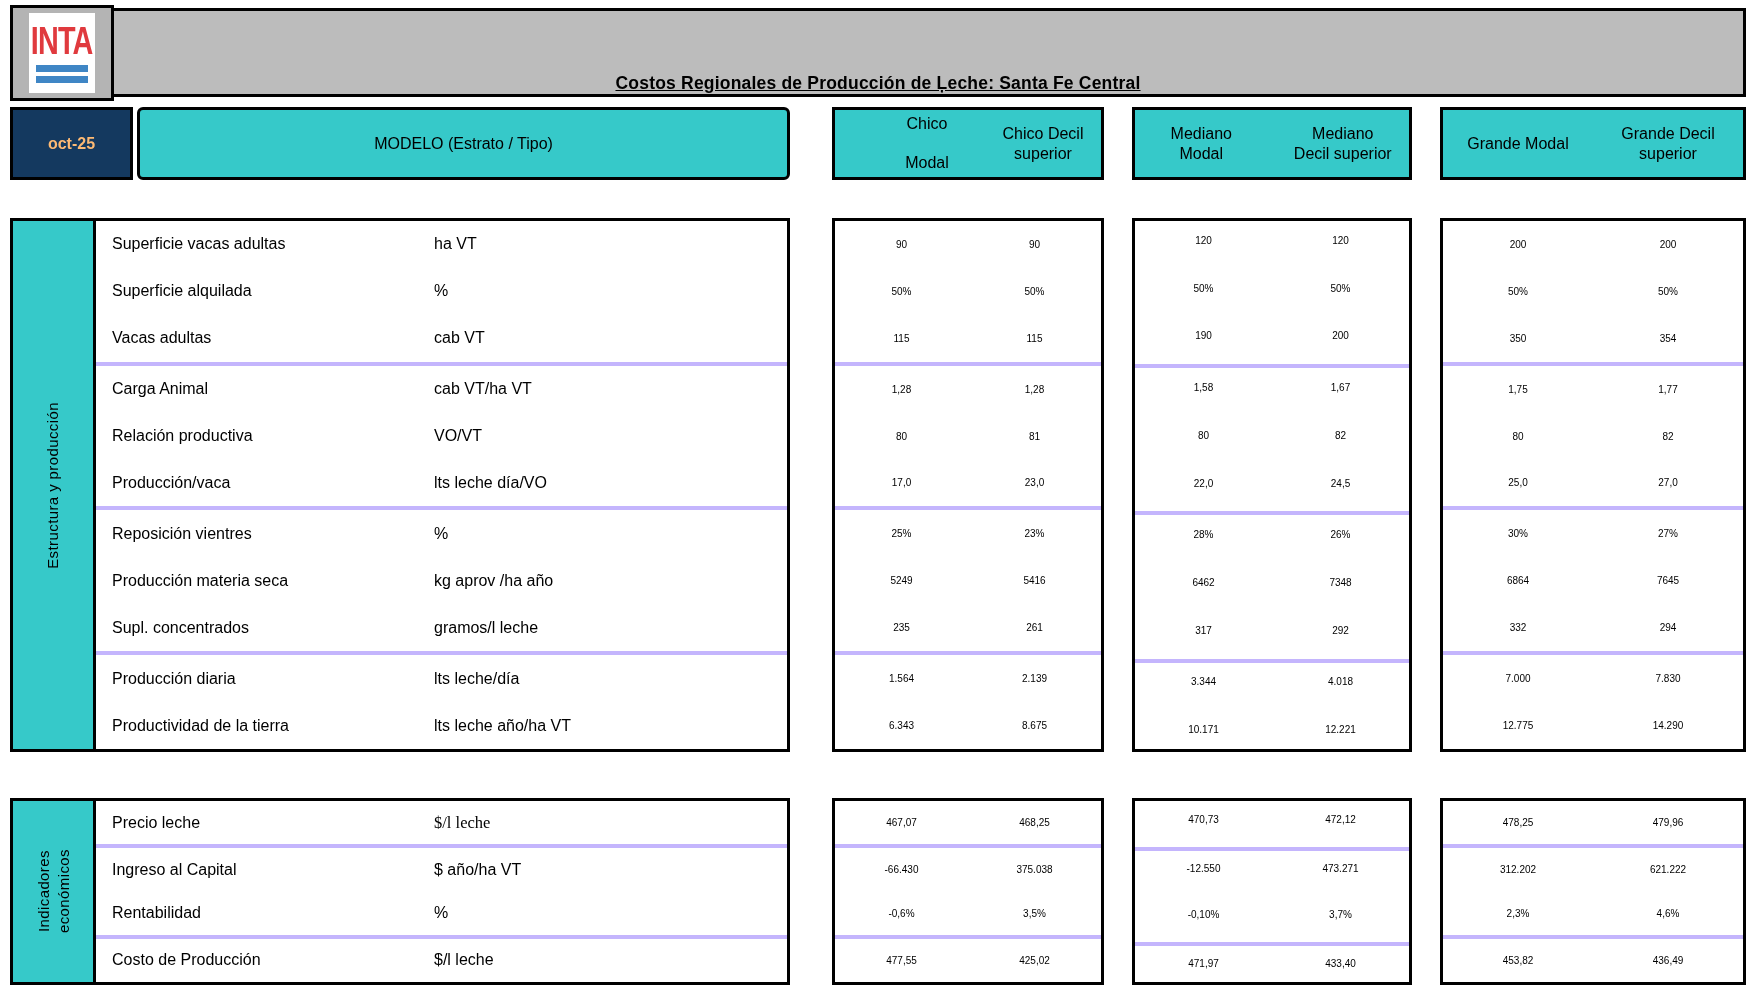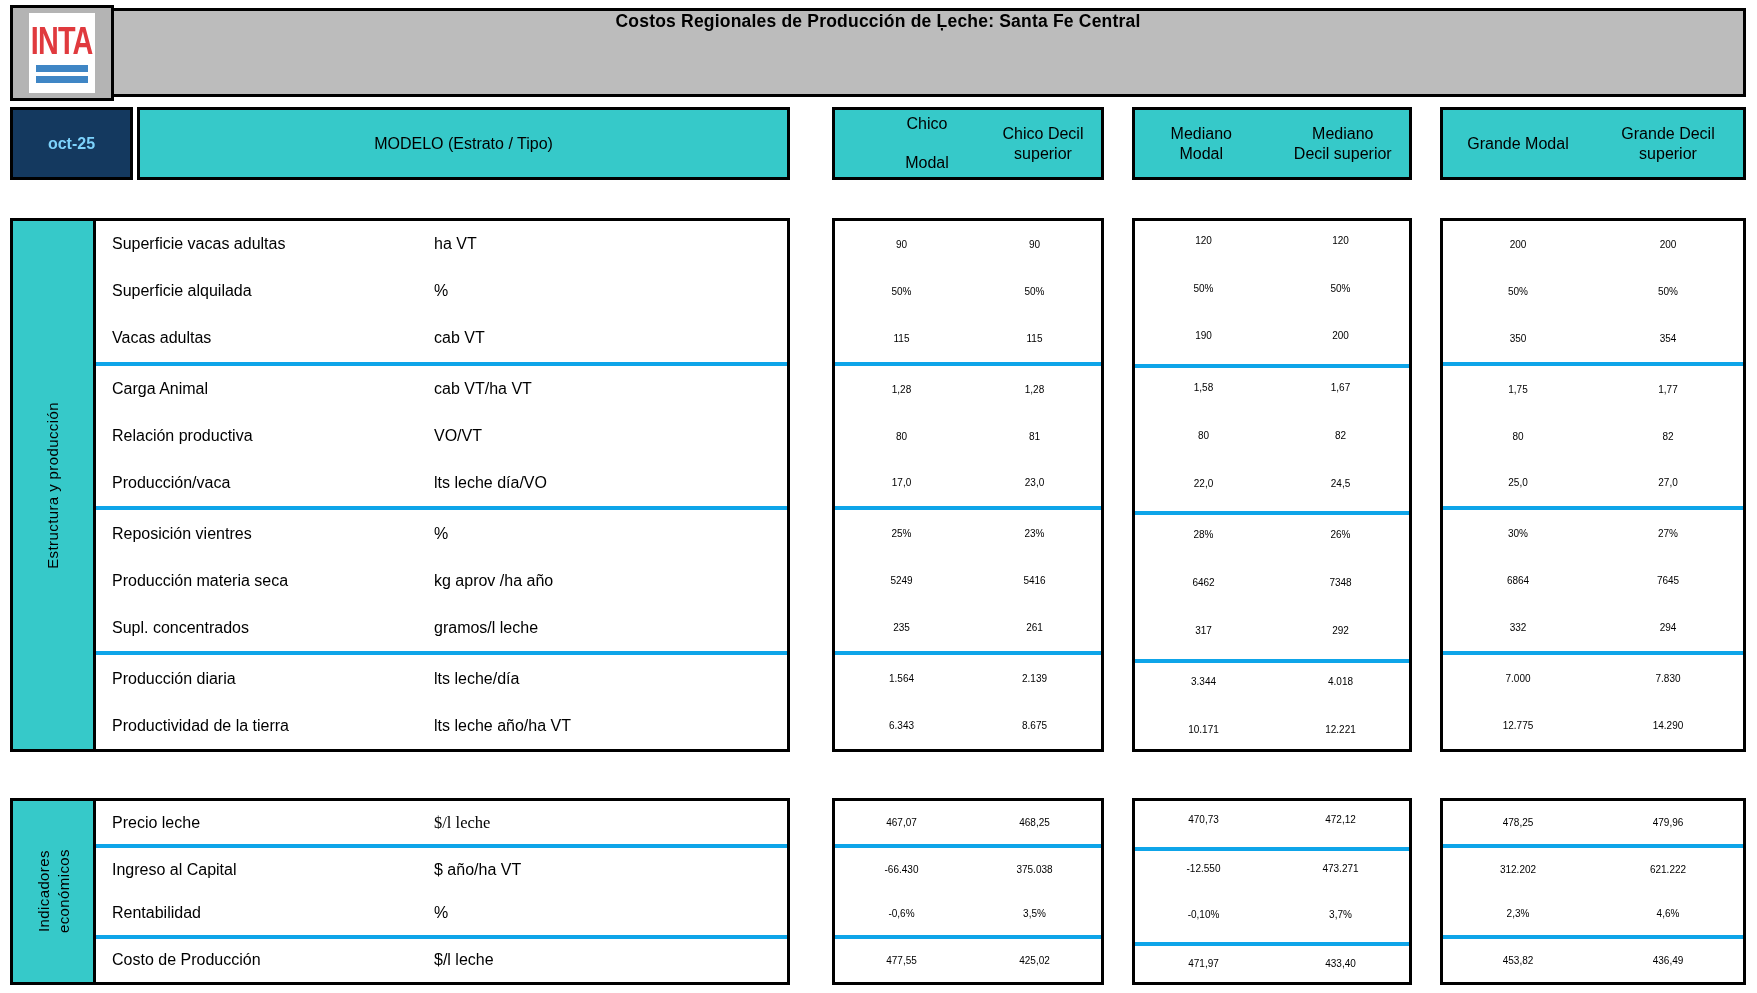--- a/index.html
+++ b/index.html
@@ -1,38 +1,38 @@
 <!DOCTYPE html>
 <html><head>
 <meta charset="utf-8">
 <style>
   html,body{margin:0;padding:0;background:#fff;}
   body{font-family:"Liberation Sans",sans-serif;color:#000;}
   .page{position:relative;width:1757px;height:993px;background:#fff;overflow:hidden;}
 
   
   .title-bar{position:absolute;left:10px;top:8px;width:1736px;height:89px;background:#bcbcbc;
-             border:3px solid #000;box-sizing:border-box;display:flex;align-items:flex-start;justify-content:center;}
+             border:3px solid #000;box-sizing:border-box;display:flex;align-items:flex-end;justify-content:center;text-decoration:underline;}
   .title-bar .title{font-weight:bold;font-size:17.5px;letter-spacing:.2px;}
 
   
   .logo-box{position:absolute;left:10px;top:5px;width:104px;height:96px;background:#b4b4b4;
             border:3px solid #000;box-sizing:border-box;display:flex;align-items:center;justify-content:center;}
   .logo-card{width:66px;height:80px;background:#fff;display:flex;flex-direction:column;
              align-items:center;justify-content:center;}
   .logo-text{color:#e03a3e;font-weight:bold;font-size:36px;line-height:1;
              transform:scale(.80,1.08);letter-spacing:-1px;}
   .logo-bars{display:flex;flex-direction:column;gap:4px;margin-top:6px;}
   .logo-bar{width:52px;height:7px;background:#3f86c5;}
 
   
   .h-cell{position:absolute;top:107px;height:73px;box-sizing:border-box;border:3px solid #000;
           background:#36c9c9;display:flex;align-items:center;justify-content:center;font-size:16px;}
-  .date-cell{left:10px;width:123px;background:#14395f;color:#7dd3fc;font-weight:bold;}
-  .modelo-cell{left:137px;width:653px;}
+  .date-cell{left:10px;width:123px;background:#14395f;color:#fdba74;font-weight:bold;}
+  .modelo-cell{left:137px;width:653px;border-radius:6px;}
   .hgroup{padding:0;}
   .hcol{flex:1;display:flex;align-items:center;justify-content:center;text-align:center;
         white-space:pre-line;line-height:1.25;}
   .hcol.tall{line-height:2.4;padding-left:34px;}
 
   
   .g-chico{left:832px;width:272px;}
   .g-mediano{left:1132px;width:280px;gap:9px;}
   .g-grande{left:1440px;width:306px;}
   .t1{top:218px;height:534px;}
@@ -51,21 +51,21 @@
   .lrow .unit{flex:1;}
   .unit.serif{font-family:"Liberation Serif",serif;font-size:16.5px;}
 
   
   .vblock{position:absolute;box-sizing:border-box;border:3px solid #000;display:flex;
           flex-direction:column;background:#fff;}
   .vrow{flex:1;display:flex;box-sizing:border-box;font-size:10px;}
   .vcell{flex:1;display:flex;align-items:center;justify-content:center;}
 
   
-  .gs{border-top:4px solid #0ea5e9;}
+  .gs{border-top:4px solid #c4b5fd;}
 </style>
 </head>
 <body>
 
 <div class="page">
 
   <div class="title-bar">
     <div class="title">Costos Regionales de Producción de Ļeche: Santa Fe Central</div>
   </div>
 

